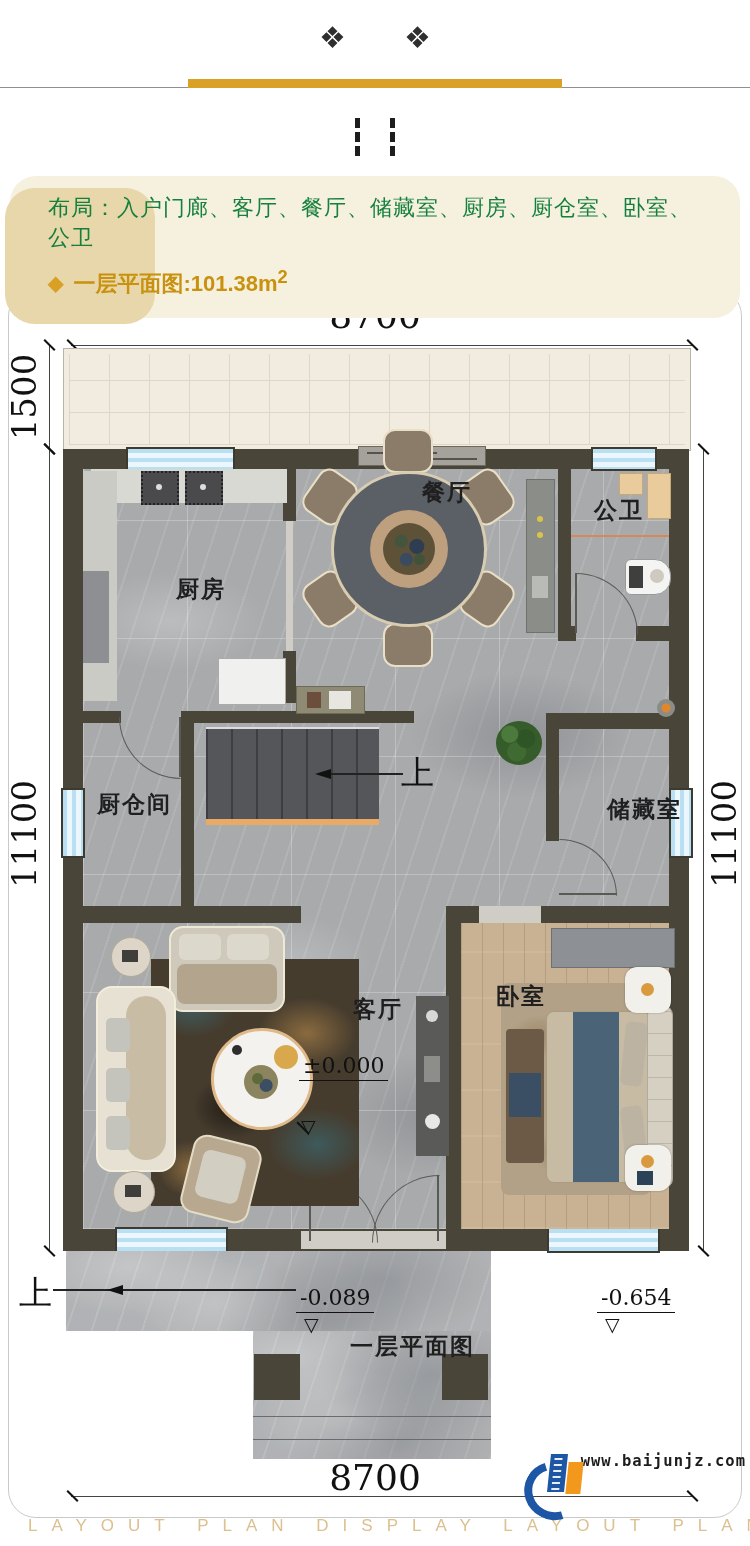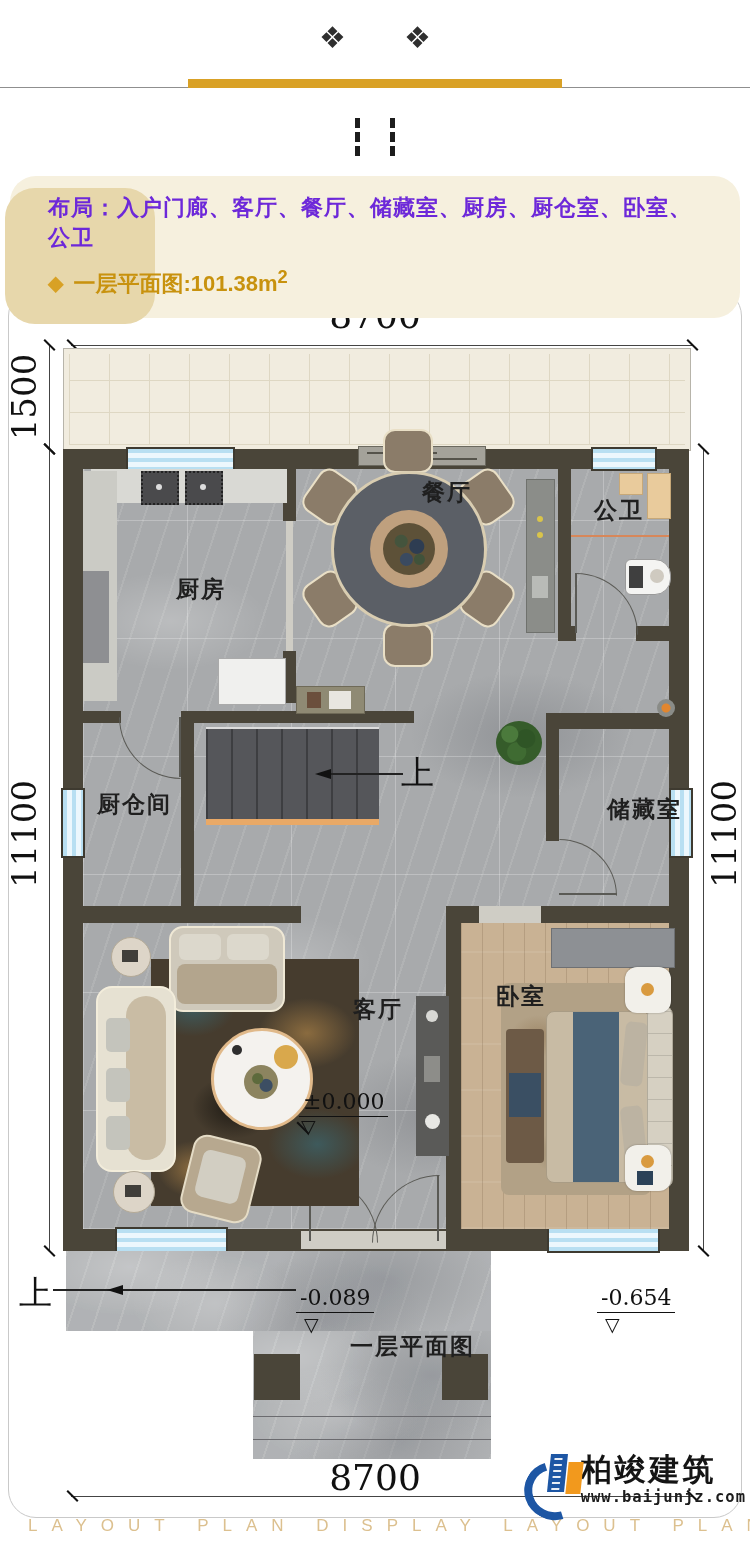--- a/index.html
+++ b/index.html
@@ -13,21 +13,21 @@
   .decor{font-size:30px;color:#2f2f2f}
   .gold-bar{position:absolute;left:50%;transform:translateX(-50%);top:79px;width:374px;height:9px;background:#d9a126;z-index:2}
   .hline{position:absolute;top:87px;left:0;right:0;height:1px;background:#8f8f8f}
   
   .subtitle-row{margin-top:22px;display:flex;justify-content:center;align-items:center;gap:30px;height:46px}
   .dash-bar{width:0;height:38px;border-left:5px dashed #1d1d1d}
   .subtitle{font-size:31px;font-weight:800;color:#2e2e2e;letter-spacing:6px;margin:0}
   
   .info-box{position:relative;margin:16px 10px 0;background:#f6f0de;border-radius:26px;padding:17px 38px 19px;z-index:1}
   .info-box::before{content:"";position:absolute;z-index:-1;left:-5px;top:12px;bottom:-6px;width:150px;background:#e7d7ab;border-radius:30px}
-  .info-line1{font-size:22px;font-weight:700;color:#6d28d9;letter-spacing:1px}
+  .info-line1{font-size:22px;font-weight:400;color:#15803d;letter-spacing:1px}
   .info-line2{margin-top:13px;font-size:22px;font-weight:700;color:#c8920e;display:flex;align-items:center;gap:10px}
   .bullet{color:#d8a125;font-size:20px}
   
   .plan-card{position:absolute;left:8px;top:288px;width:732px;height:1228px;background:#fff;
              border:1px solid #c9c9c9;border-radius:28px;overflow:hidden}
   .dim{font-family:"DejaVu Serif",serif;color:#111}
   .dimline{position:absolute;background:#444}
   .tick{position:absolute;width:15px;height:2px;background:#111;transform:rotate(45deg)}
   .vwrap{position:absolute;display:flex;align-items:center;justify-content:center}
   .vtext{transform:rotate(-90deg);white-space:nowrap;font-size:34px}
@@ -309,21 +309,21 @@
     </div>
 
   <div class="lbl" style="left:413px;top:188px">餐厅</div>
   <div class="lbl" style="left:585px;top:206px">公卫</div>
   <div class="lbl" style="left:167px;top:285px">厨房</div>
   <div class="lbl" style="left:88px;top:500px">厨仓间</div>
   <div class="lbl" style="left:598px;top:505px">储藏室</div>
   <div class="lbl" style="left:344px;top:705px">客厅</div>
   <div class="lbl" style="left:487px;top:692px">卧室</div>
 
-  <div class="elev" style="left:290px;top:800px">±0.000</div>
+  <div class="elev" style="left:290px;top:764px">±0.000</div>
   <div class="tri" style="left:292px;top:828px">▽</div>
   <div class="ab" style="left:286px;top:838px;width:16px;height:1.5px;background:#111;transform:rotate(45deg)"></div>
 
   <div class="ab marble" style="left:57px;top:962px;width:425px;height:80px;filter:brightness(1.05)"></div>
   <div class="ab marble" style="left:244px;top:1042px;width:238px;height:128px;filter:brightness(1.05)">
     <div class="ab" style="left:0;top:85px;width:238px;height:1px;background:#66666a"></div>
     <div class="ab" style="left:0;top:108px;width:238px;height:1px;background:#66666a"></div>
   </div>
   <div class="wall" style="left:245px;top:1065px;width:46px;height:46px"></div>
   <div class="wall" style="left:433px;top:1065px;width:46px;height:46px"></div>
@@ -344,18 +344,17 @@
   <div class="tick" style="left:676px;top:1206px"></div>
 </div>
 
 <div class="logo">
   <div class="logo-icon">
     <div class="swoosh"></div>
     <div class="tower-b"></div>
     <div class="tower-o"></div>
   </div>
   <div class="logo-texts">
-    <div class="brand">柏竣建筑</div>
     <div class="website">www.baijunjz.com</div>
   </div>
 </div>
 
 <div class="watermark">LAYOUT PLAN DISPLAY LAYOUT PLAN DISPLAY</div>
 
 </body></html>

